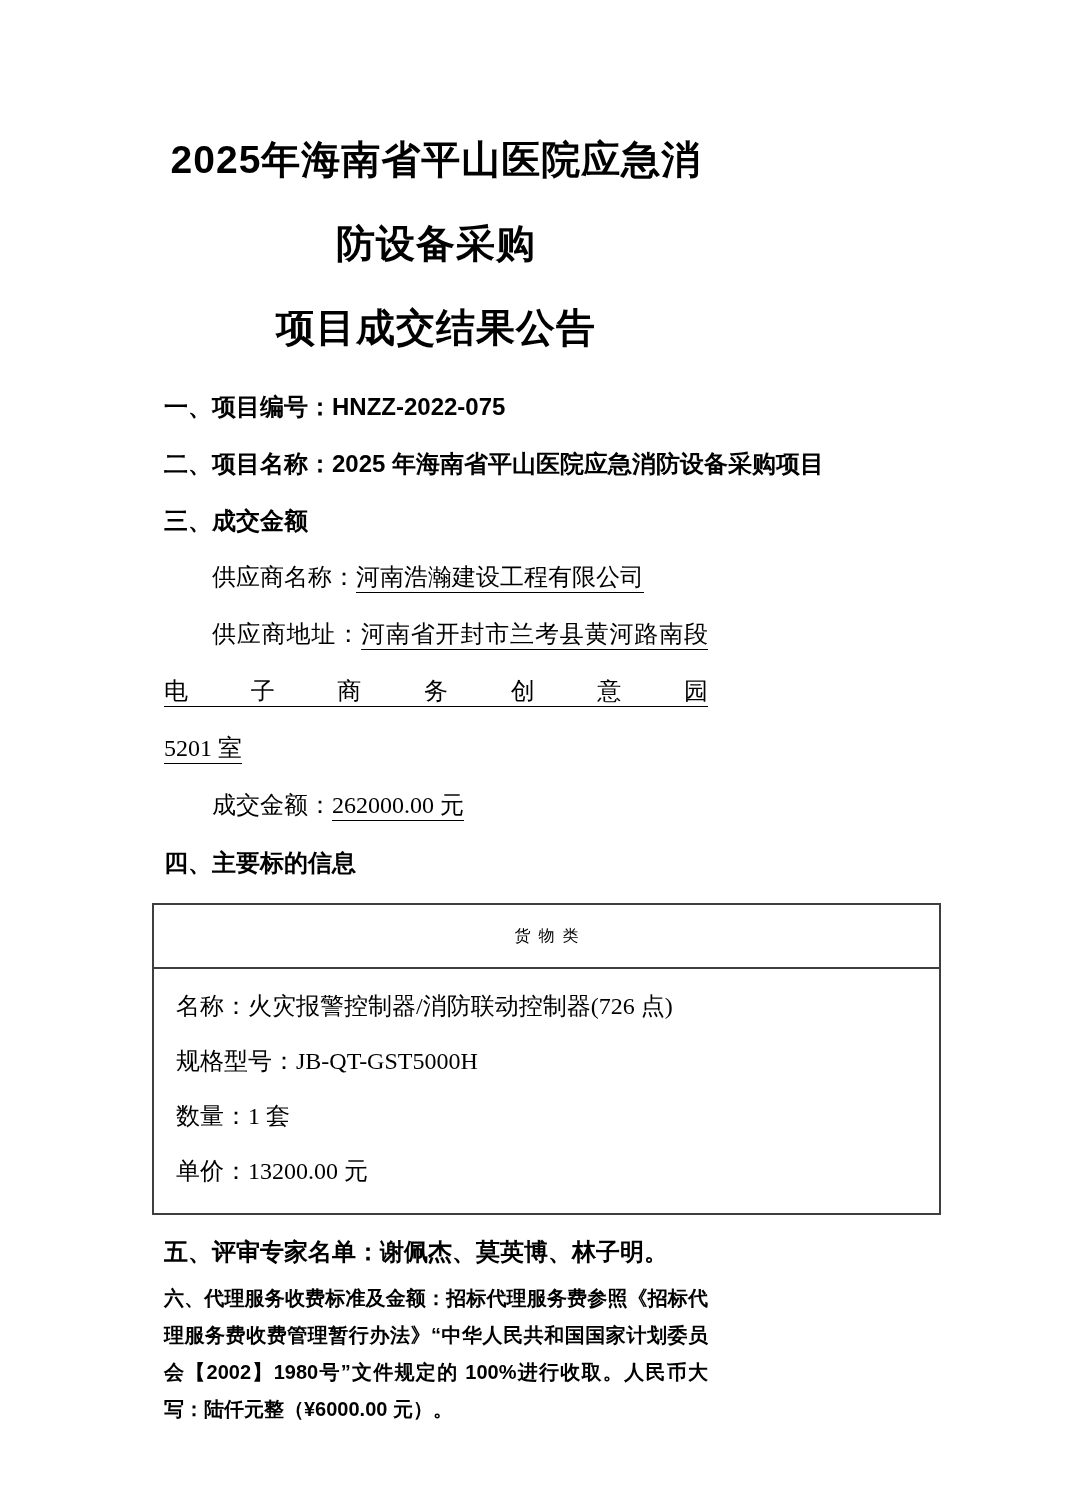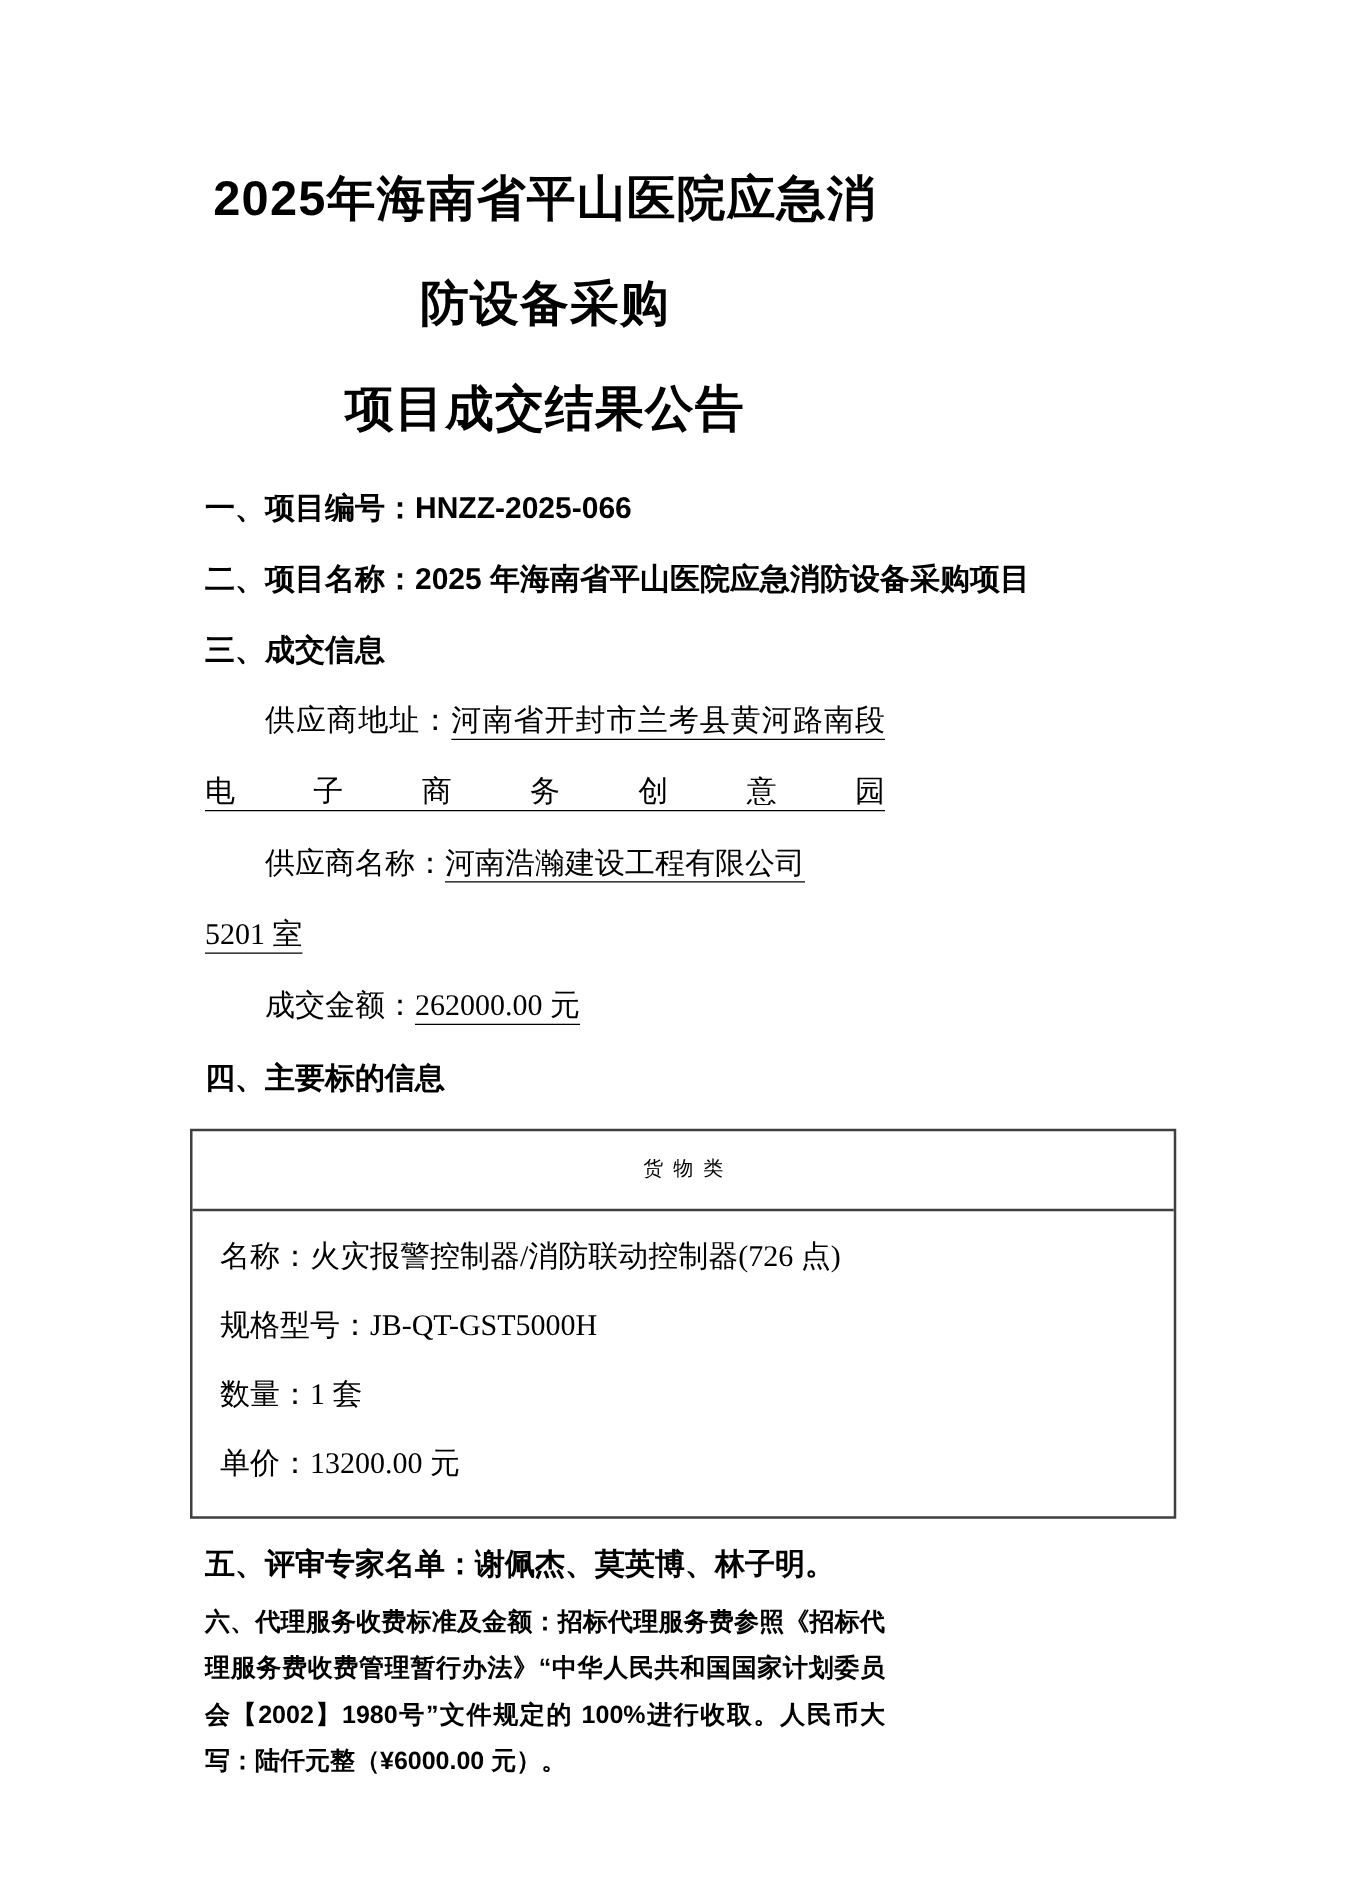--- a/index.html
+++ b/index.html
@@ -79,29 +79,29 @@
 
 <div class="page">
 
   <div class="doc-title">
     <div>2025年海南省平山医院应急消防设备采购</div>
     <div>项目成交结果公告</div>
   </div>
 
   <div class="body-block">
 
-    <div class="line hei"><span>一、项目编号：</span><span>HNZZ-2025-066</span></div>
+    <div class="line hei"><span>一、项目编号：</span><span>HNZZ-2022-075</span></div>
 
     <div class="line hei"><span>二、项目名称：</span><span>2025 年海南省平山医院应急消防设备采购项目</span></div>
 
-    <div class="line hei">三、成交信息</div>
+    <div class="line hei">三、成交金额</div>
+
+    <div class="line fs indent"><span>供应商名称：</span><span class="u">河南浩瀚建设工程有限公司</span></div>
 
     <div class="line fs indent just"><span>供应商地址：</span><span class="u">河南省开封市兰考县黄河路南段电子商务创意园</span></div>
-
-    <div class="line fs indent"><span>供应商名称：</span><span class="u">河南浩瀚建设工程有限公司</span></div>
 
     <div class="line fs"><span class="u">5201 室</span></div>
 
     <div class="line fs indent"><span>成交金额：</span><span class="u">262000.00 元</span></div>
 
     <div class="line hei">四、主要标的信息</div>
 
     <div class="goods-table">
       <div class="thead fs">货物类</div>
       <div class="tbody fs">

